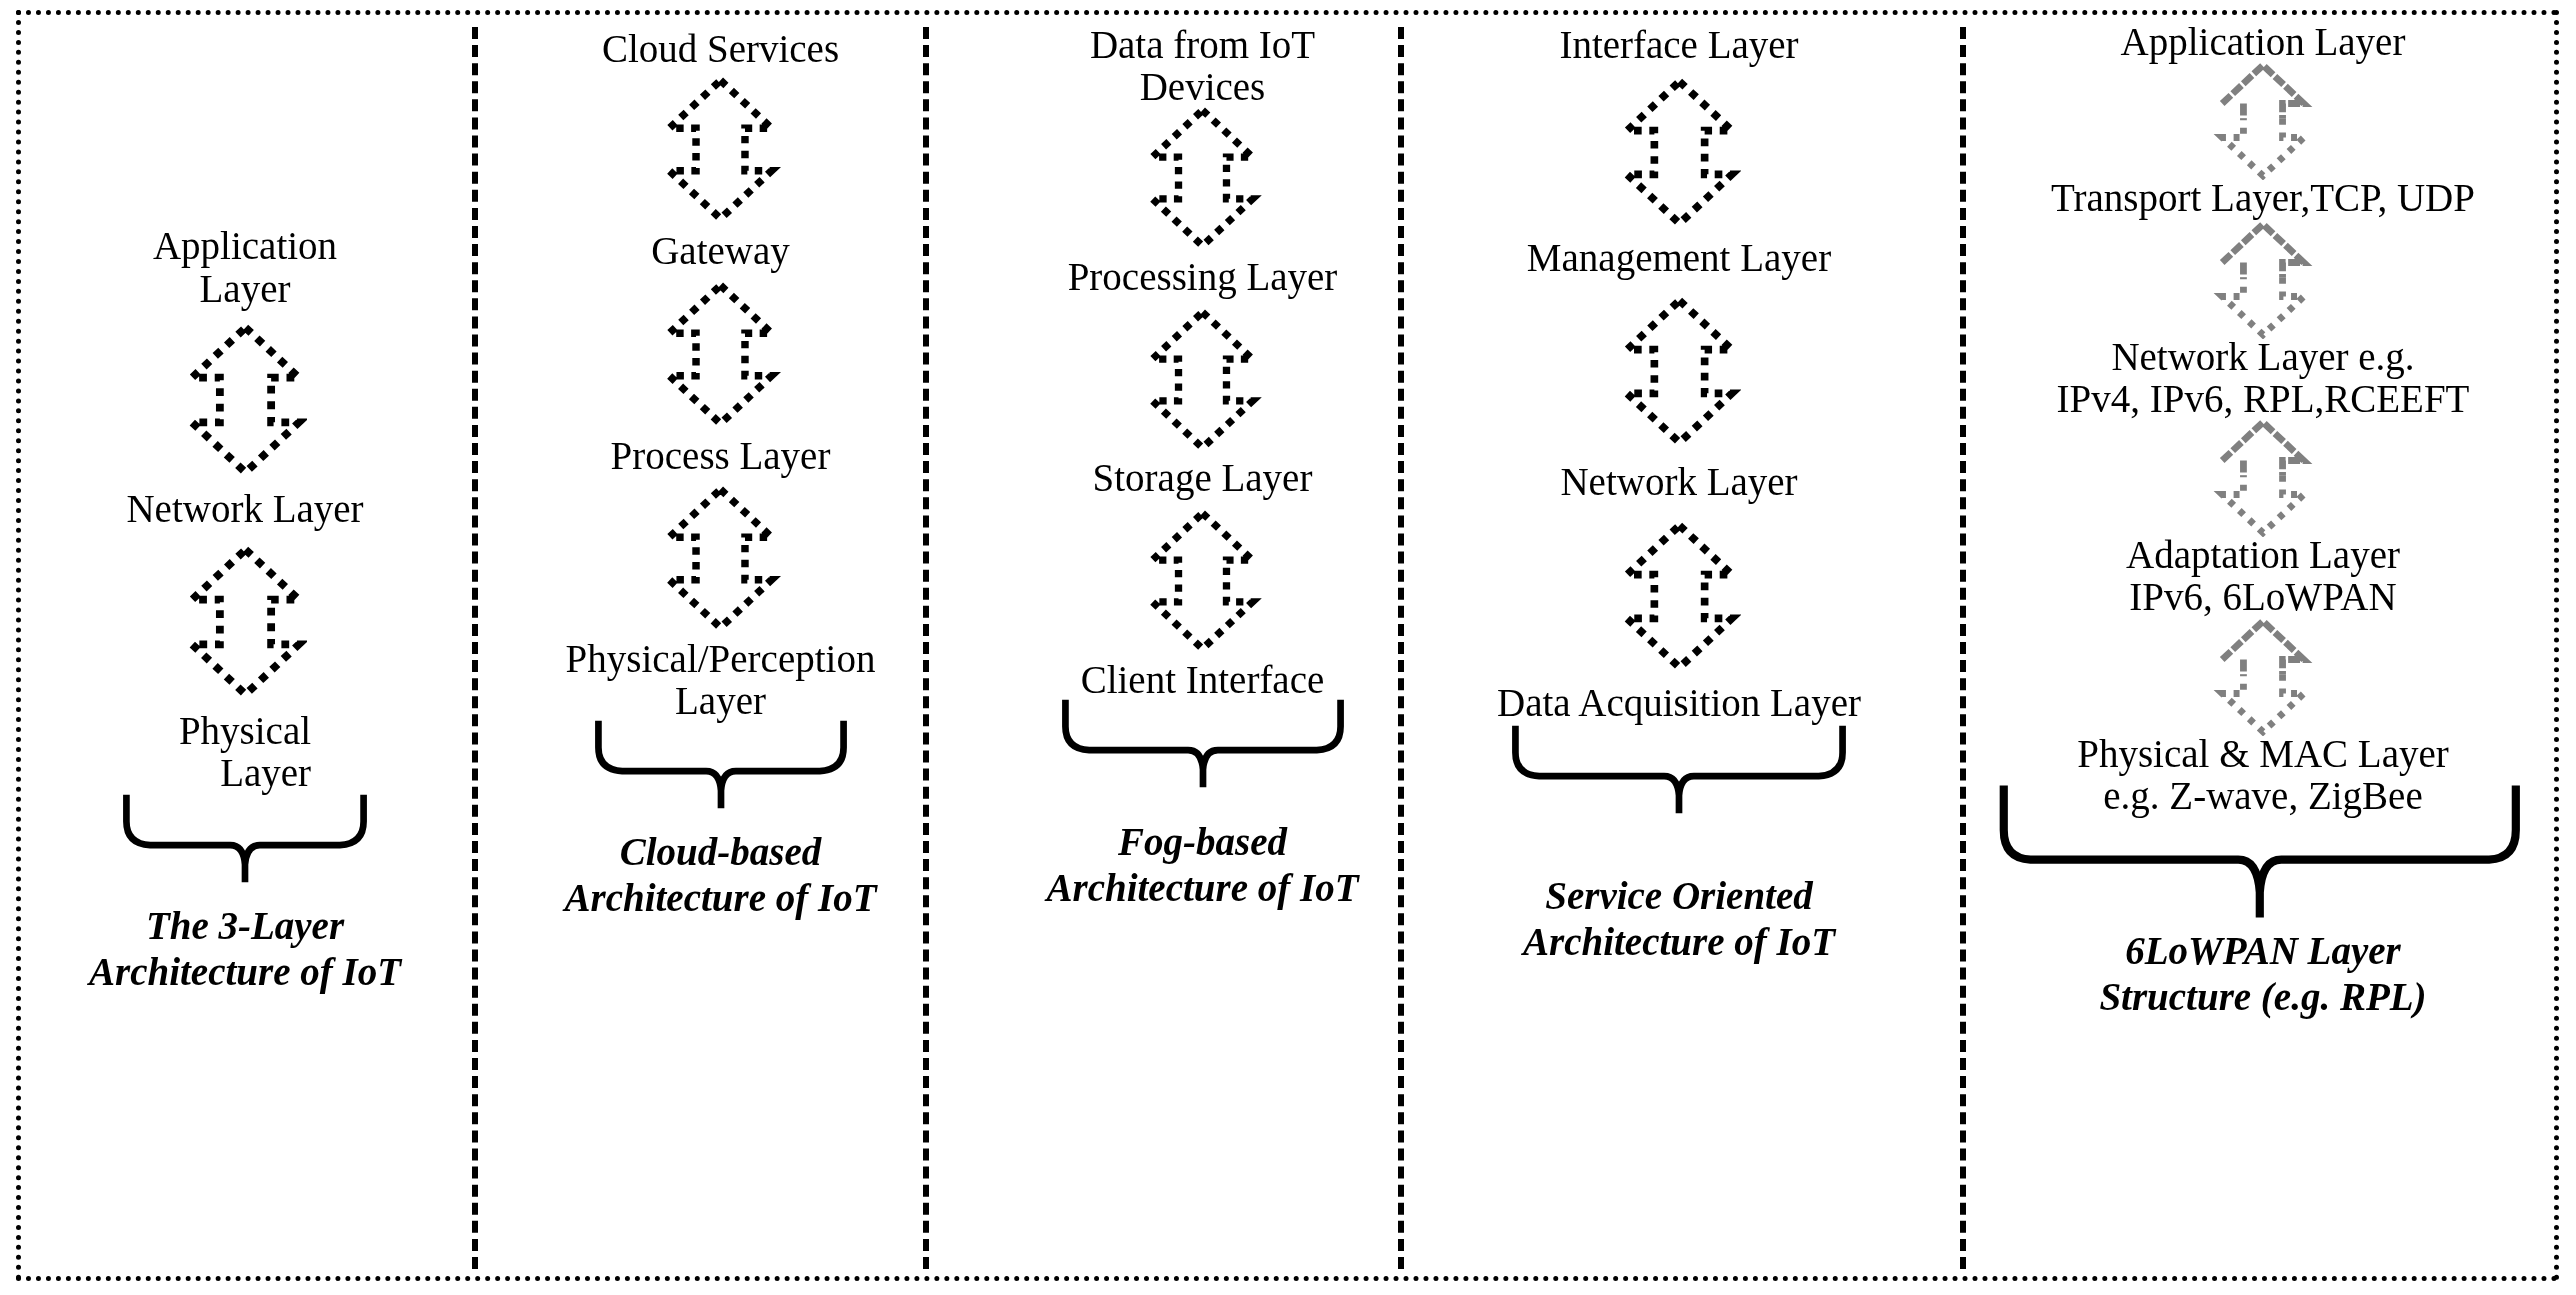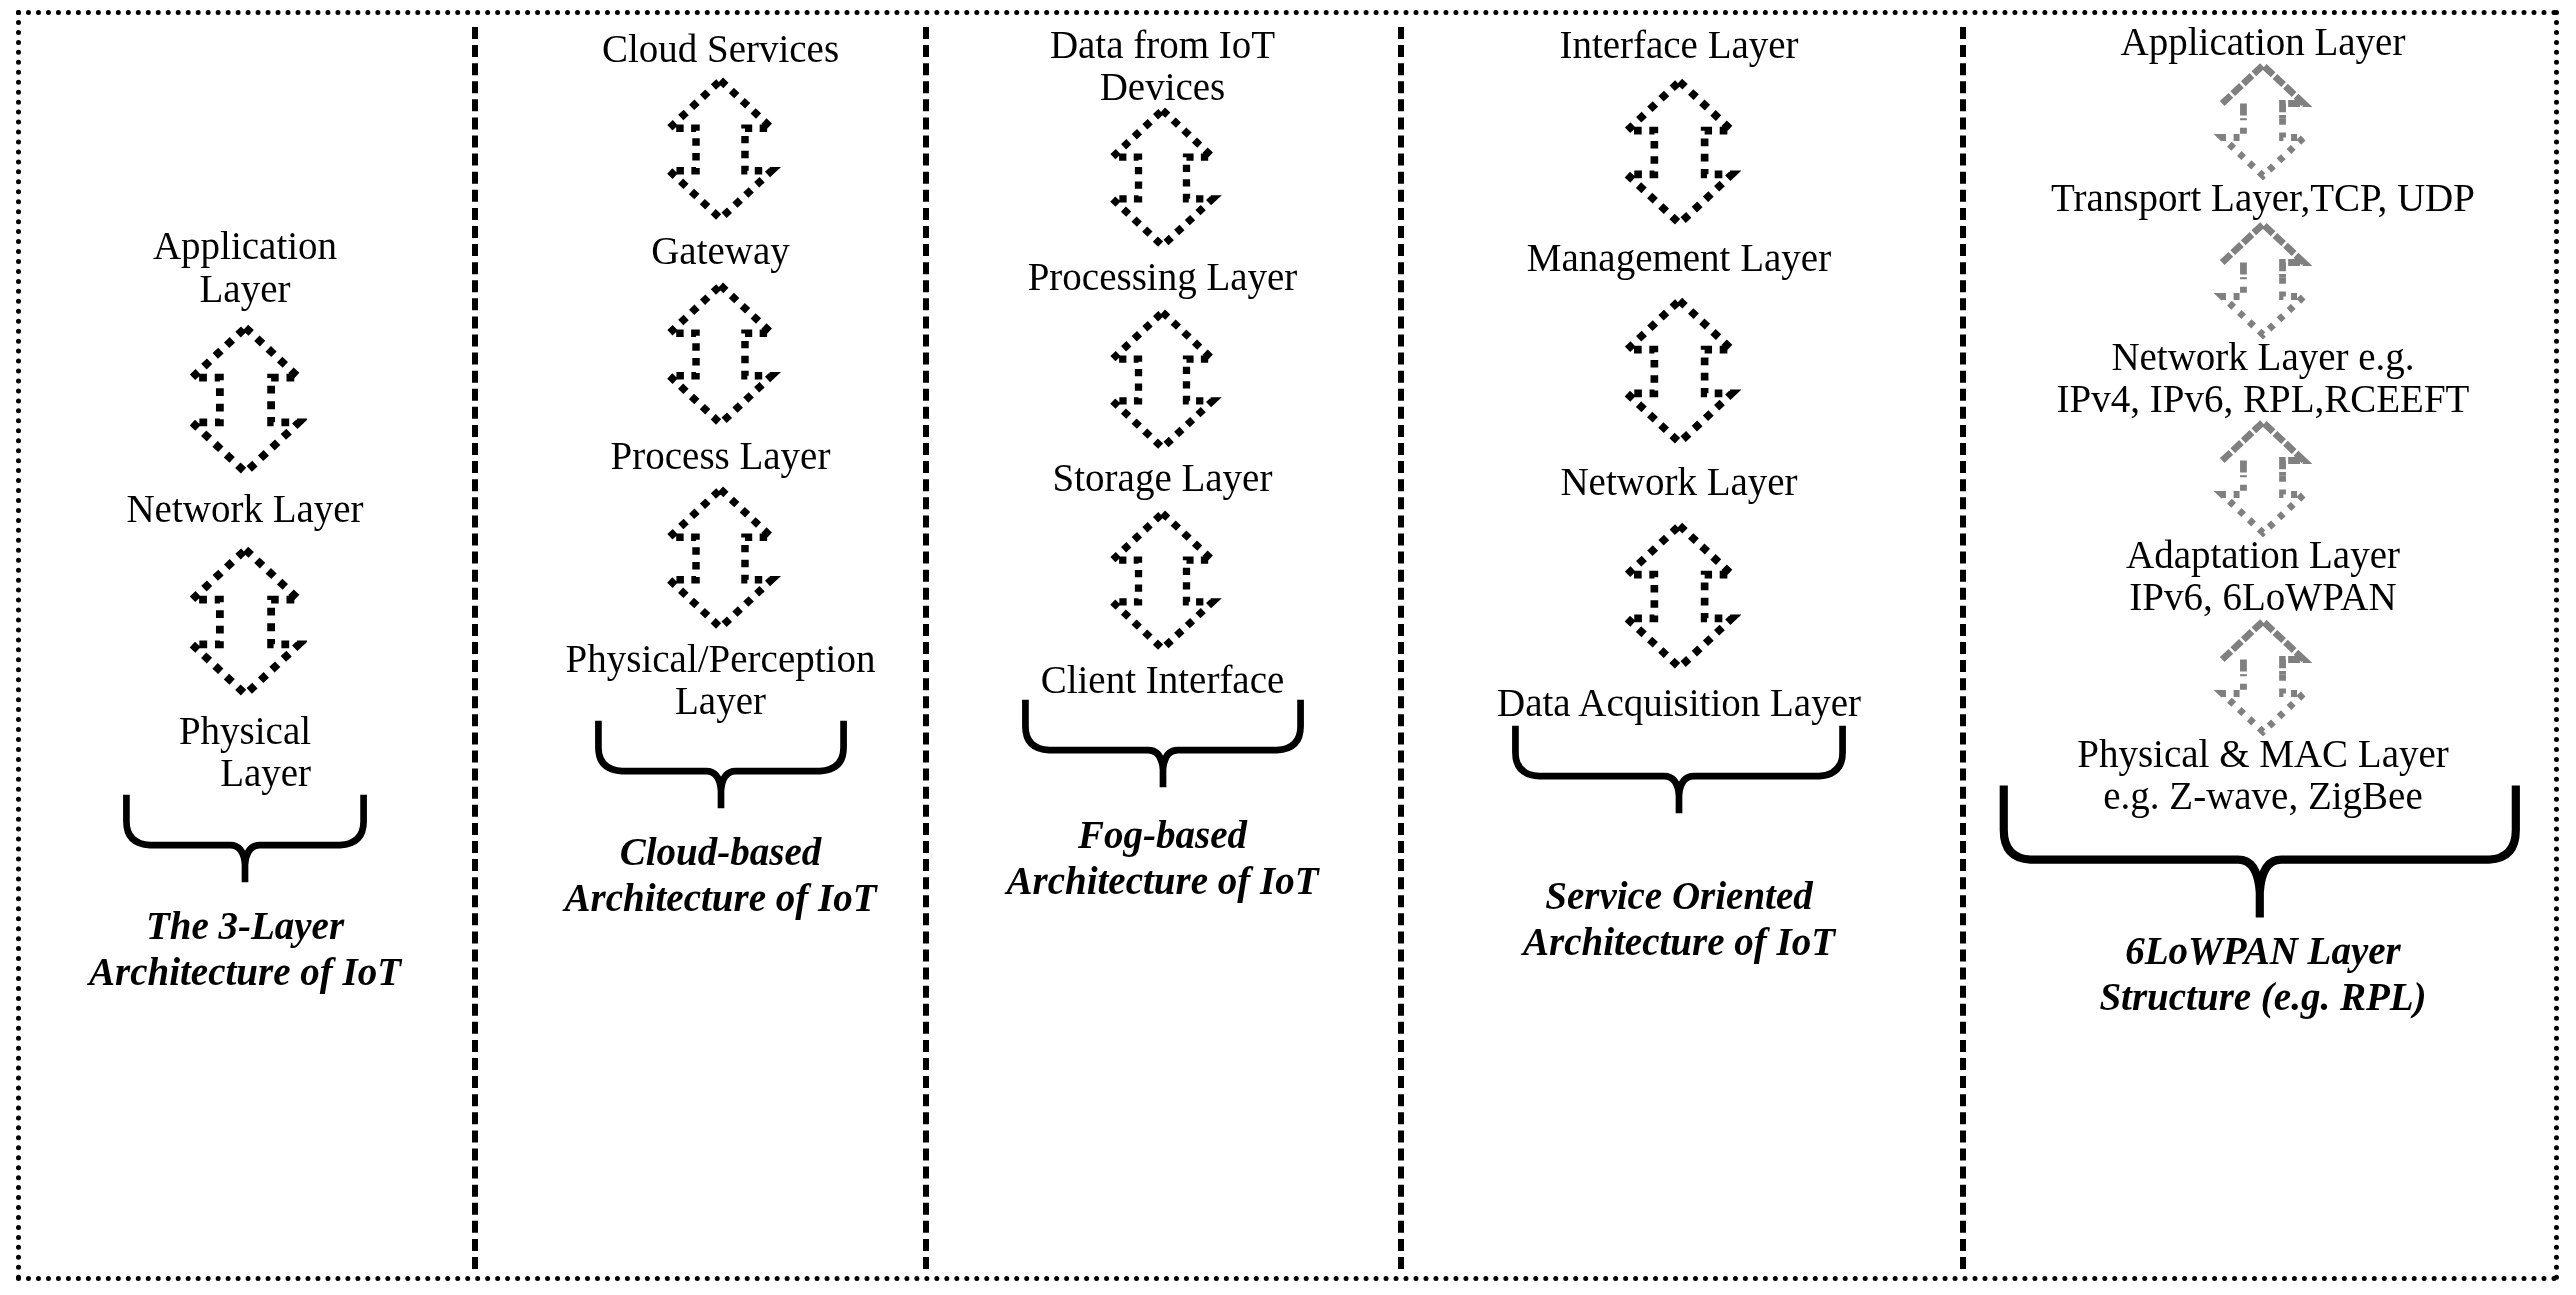--- a/index.html
+++ b/index.html
@@ -130,21 +130,21 @@
     <div class="brace-wrap" style="margin-top:-6px;">
       <svg width="260" height="97" viewBox="0 0 350 130">
         <path d="M10 6 L10 42 Q10 72 42 74 L155 74 Q173 74 175 100 L175 124
                  L175 100 Q177 74 195 74 L308 74 Q340 72 340 42 L340 6" fill="none" stroke="#000" stroke-width="9" stroke-linecap="butt"></path>
       </svg>
     </div>
     <div class="caption" style="margin-top:16.3px;">Cloud-based
 Architecture of IoT</div>
   </div>
 
-  <div class="column" style="left:933px;width:459px;">
+  <div class="column" style="left:973px;width:459px;">
     <div class="layer-label" style="margin-top:13.4px;">Data from IoT
 Devices</div>
     <div class="arrow-slot" style="margin-top:-3px;">
       <svg width="119" height="146" viewBox="0 0 110 140">
         <path d="M55 5 L103 50 L78 50 L78 90 L103 90 L55 135 L7 90 L32 90 L32 50 L7 50 Z" fill="none" stroke="#000000" stroke-width="7" stroke-dasharray="7 7" stroke-linejoin="miter"></path>
       </svg>
     </div>
     <div class="layer-label" style="margin-top:4.5px;text-align:center;">Processing Layer</div>
     <div class="arrow-slot" style="margin-top:9px;">
       <svg width="119" height="146" viewBox="0 0 110 140">
@@ -157,21 +157,21 @@
         <path d="M55 5 L103 50 L78 50 L78 90 L103 90 L55 135 L7 90 L32 90 L32 50 L7 50 Z" fill="none" stroke="#000000" stroke-width="7" stroke-dasharray="7 7" stroke-linejoin="miter"></path>
       </svg>
     </div>
     <div class="layer-label" style="margin-top:4.5px;">Client Interface</div>
     <div class="brace-wrap" style="margin-top:-6px;">
       <svg width="290" height="97" viewBox="0 0 390 130">
         <path d="M10 6 L10 42 Q10 72 42 74 L175 74 Q193 74 195 100 L195 124
                  L195 100 Q197 74 215 74 L348 74 Q380 72 380 42 L380 6" fill="none" stroke="#000" stroke-width="9" stroke-linecap="butt"></path>
       </svg>
     </div>
-    <div class="caption" style="margin-top:20px;">Fog-based
+    <div class="caption" style="margin-top:27px;">Fog-based
 Architecture of IoT</div>
   </div>
 
   <div class="column" style="left:1408px;width:542px;">
     <div class="layer-label" style="margin-top:13.4px;">Interface Layer</div>
     <div class="arrow-slot" style="margin-top:10.4px;">
       <svg width="123" height="153" viewBox="0 0 110 140">
         <path d="M55 5 L103 50 L78 50 L78 90 L103 90 L55 135 L7 90 L32 90 L32 50 L7 50 Z" fill="none" stroke="#000000" stroke-width="7" stroke-dasharray="7 7" stroke-linejoin="miter"></path>
       </svg>
     </div>

